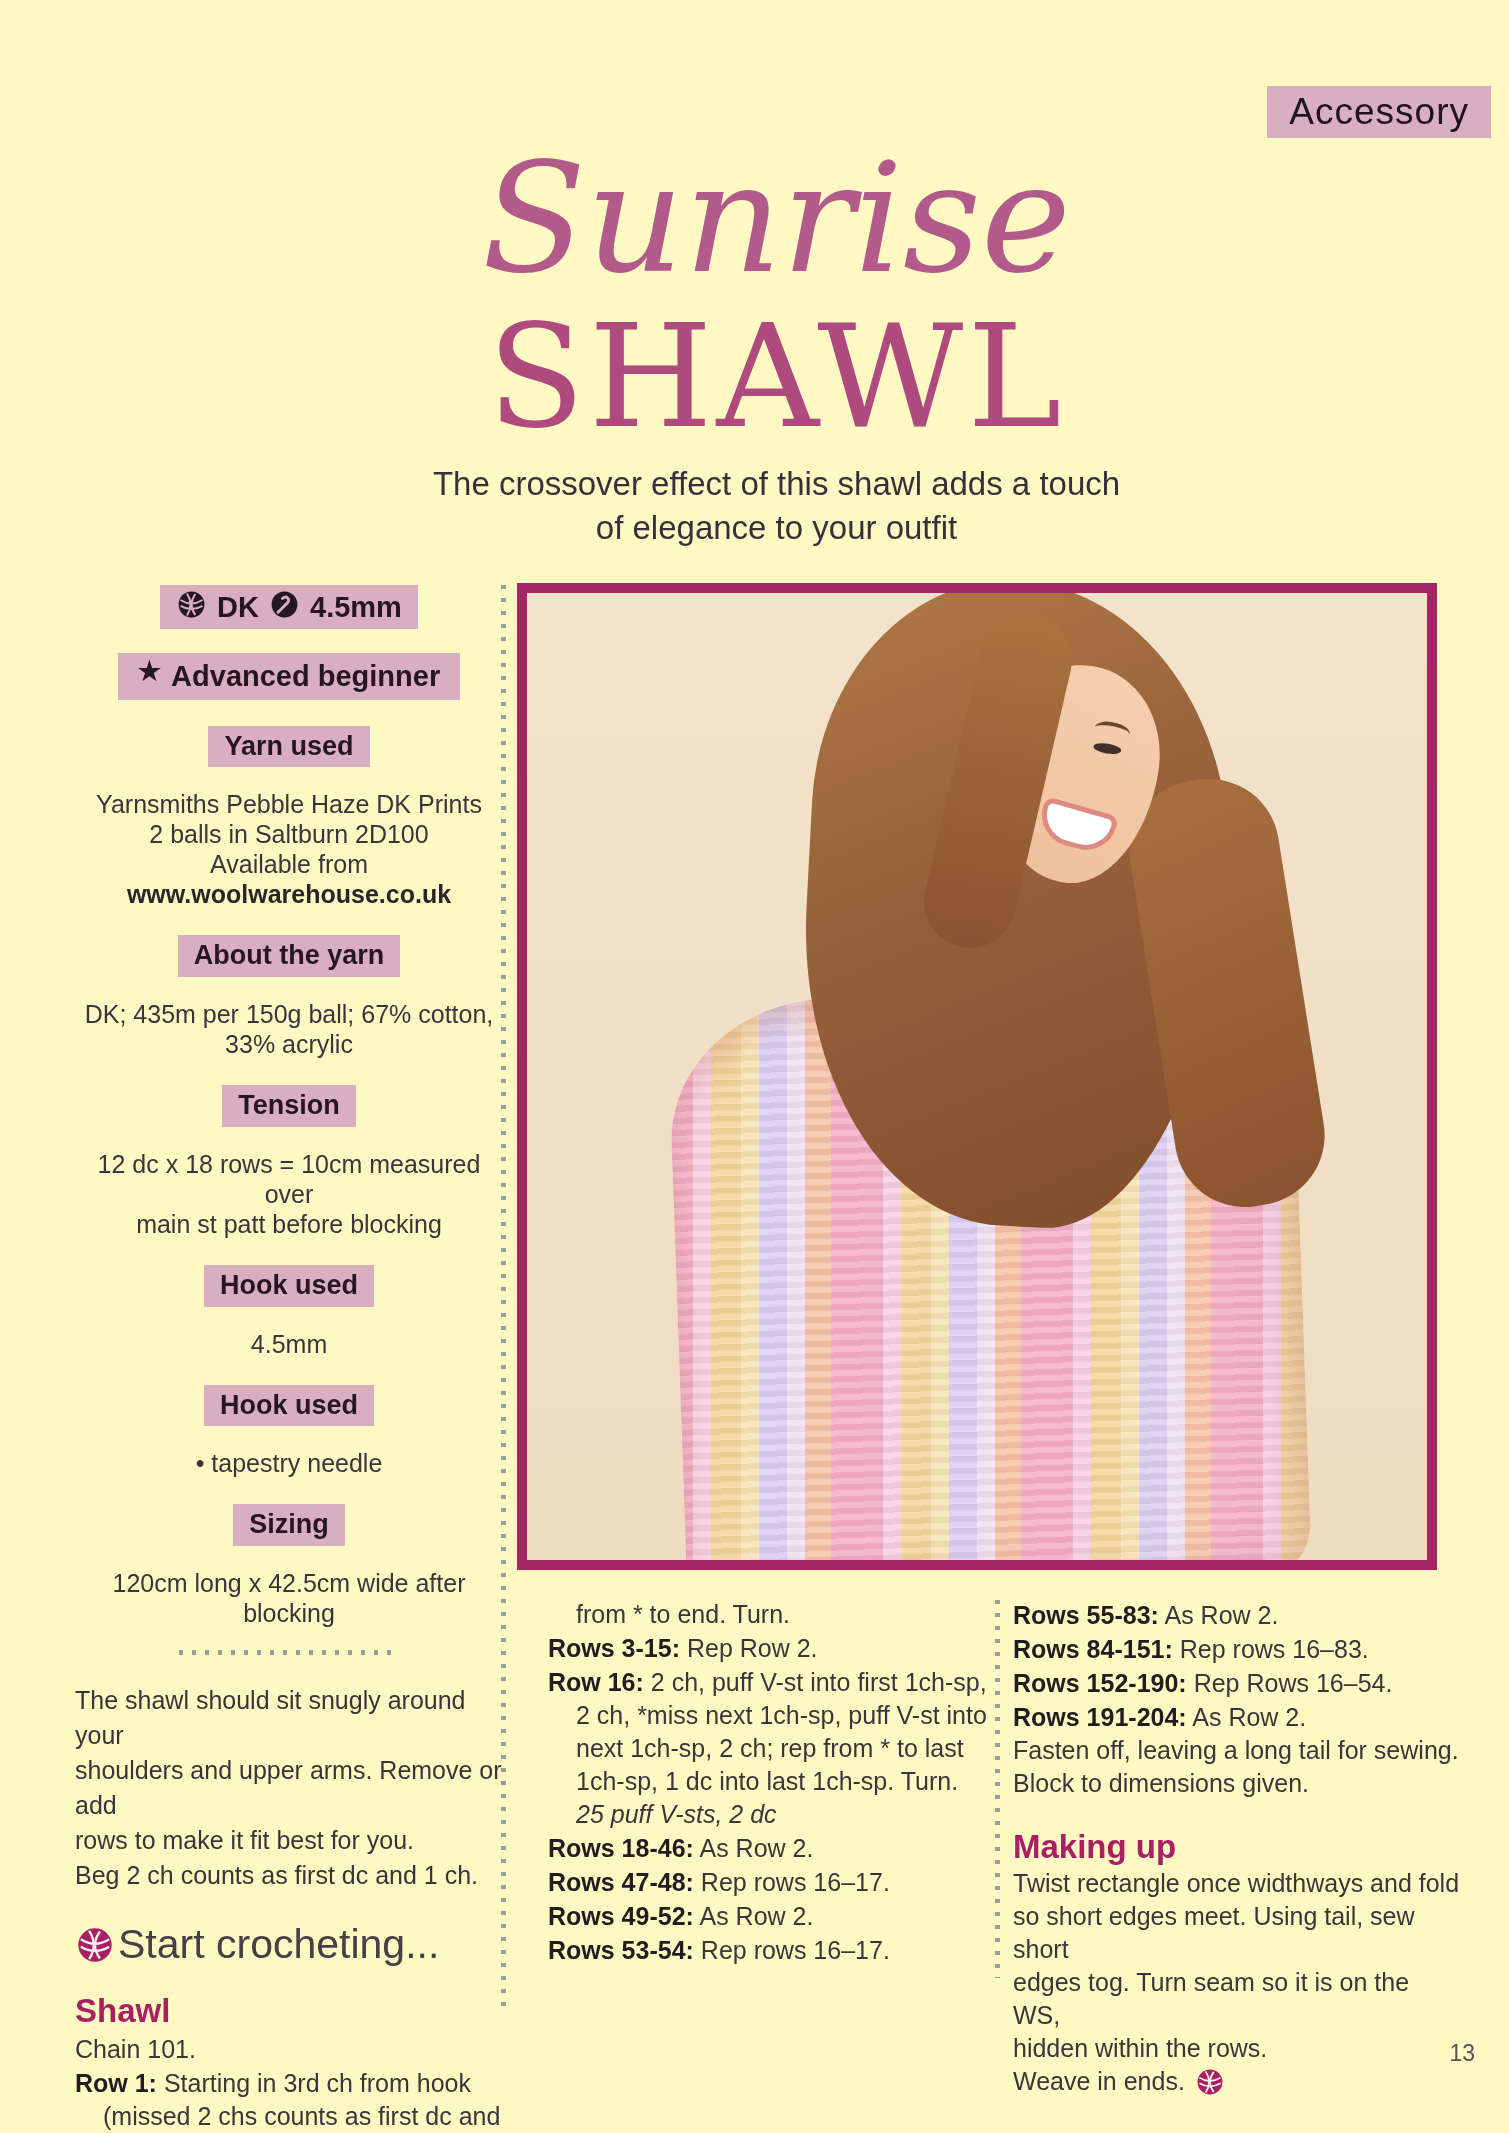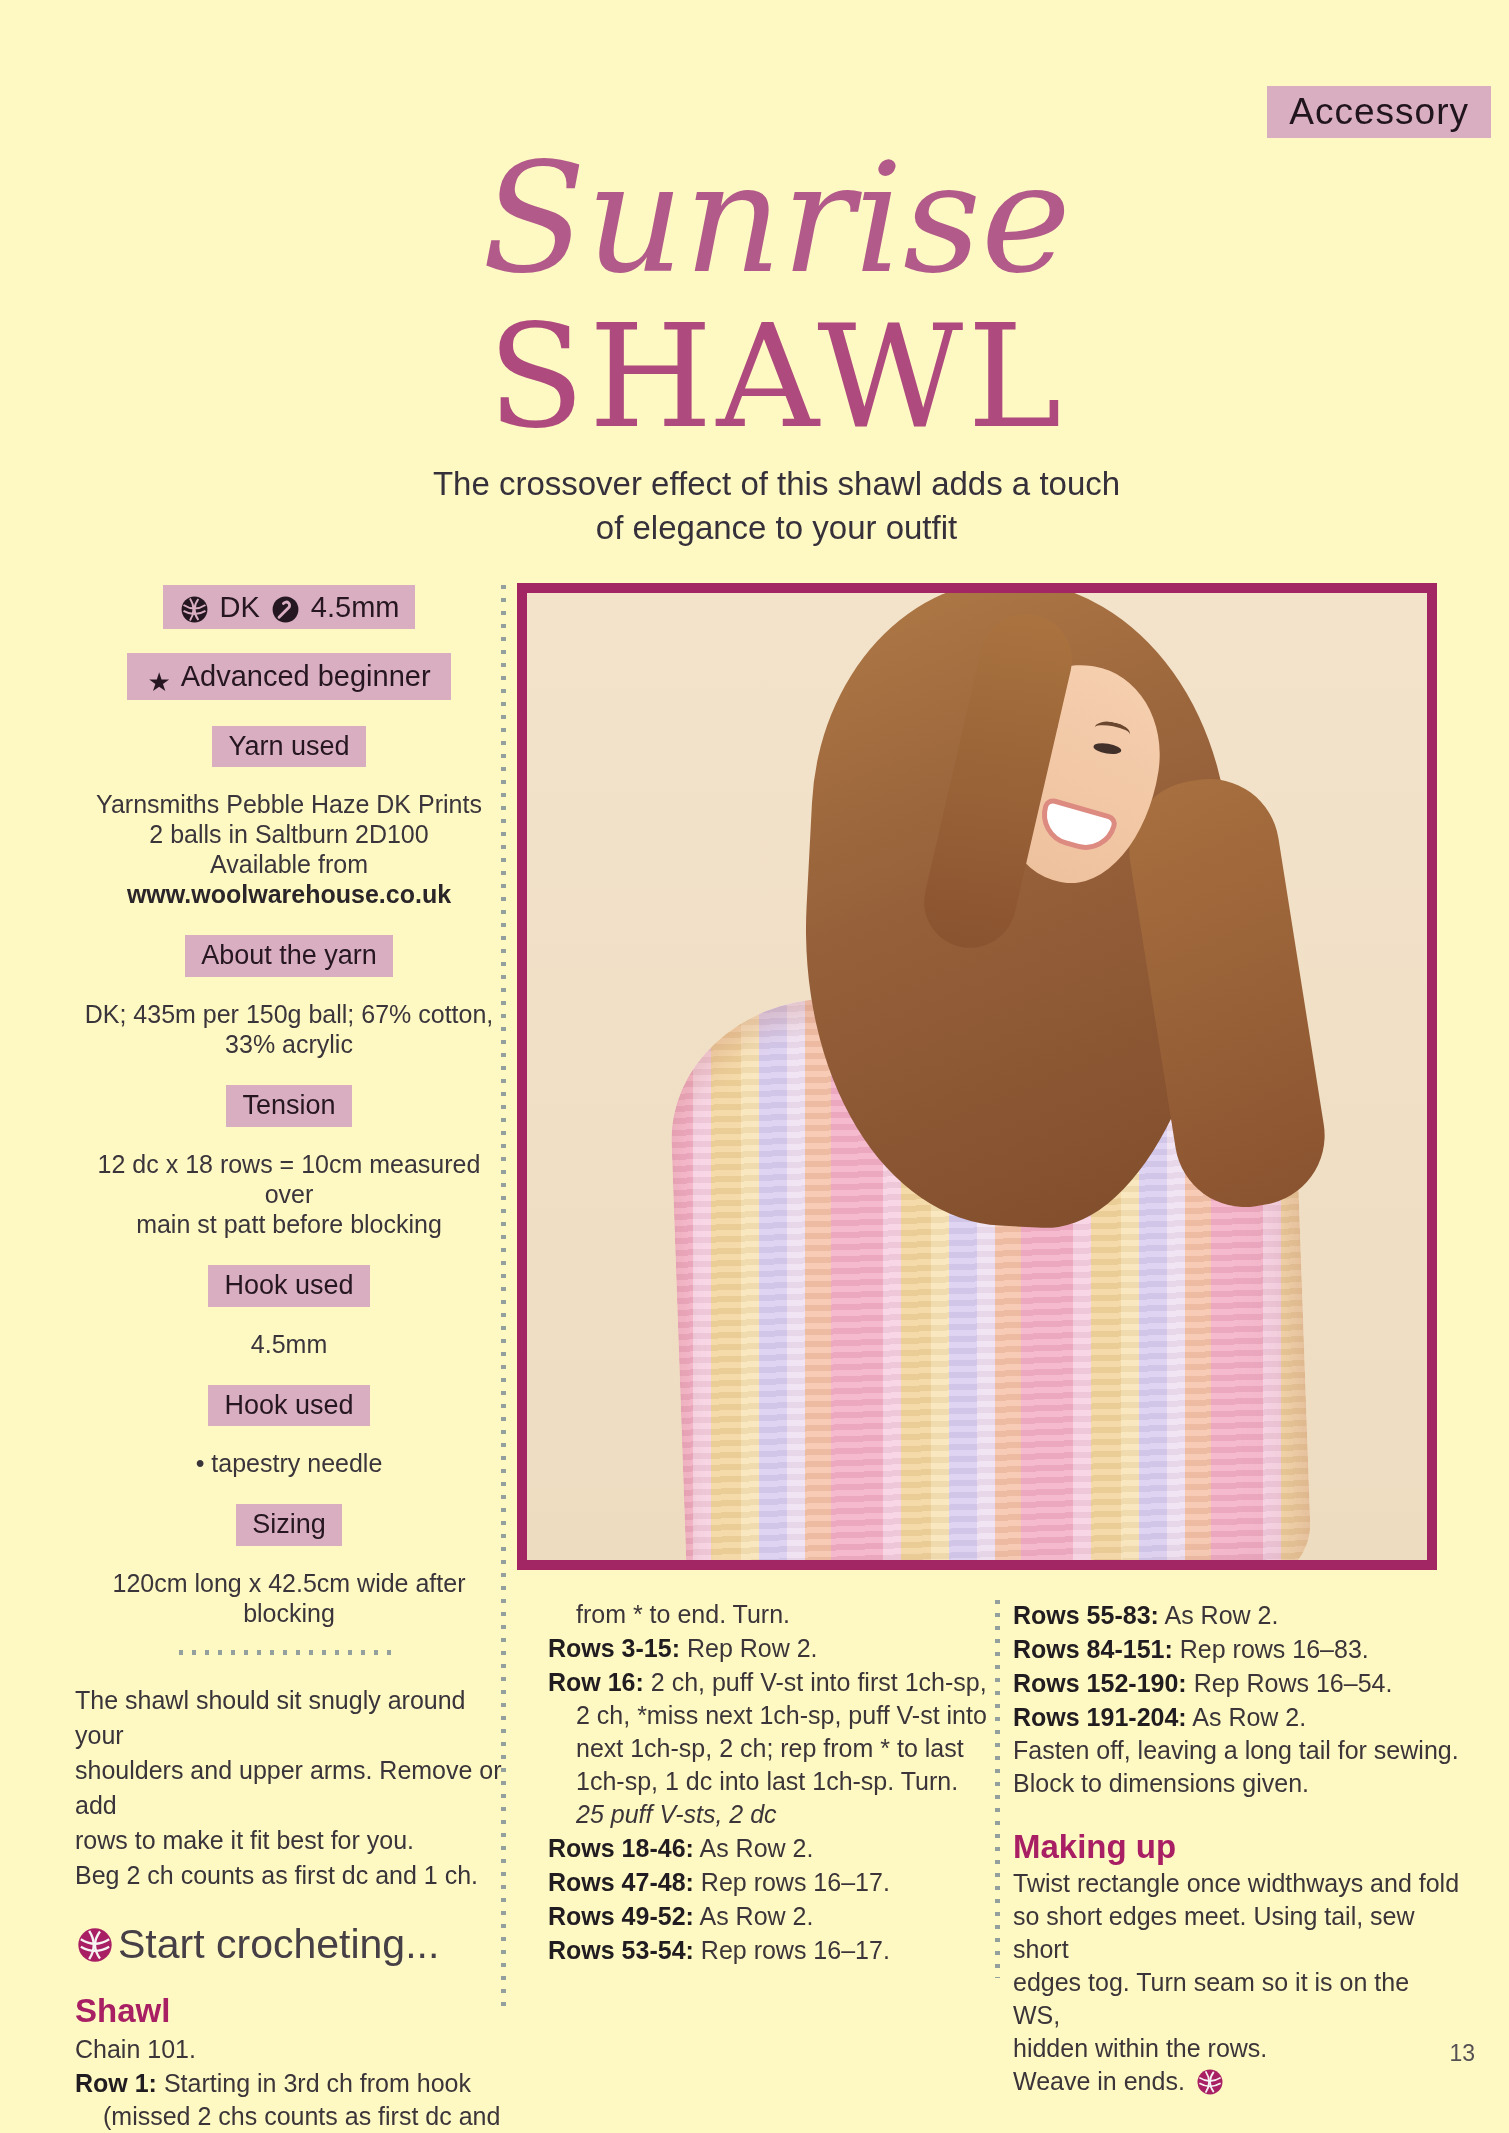--- a/index.html
+++ b/index.html
@@ -14,22 +14,22 @@
   .title-script{position:absolute;left:0;right:0;top:128px;text-align:center;
     font-family:"DejaVu Serif",serif;font-style:italic;font-size:152px;line-height:1.2;color:#b25a8a;}
   .title-main{position:absolute;left:0;right:0;top:302px;text-align:center;
     font-family:"DejaVu Serif",serif;font-size:142px;line-height:1.05;color:#ae4a7e;letter-spacing:4px;}
   .subtitle{position:absolute;left:0;right:0;top:462px;text-align:center;
     font-size:33px;line-height:44px;color:#35303a;}
 
   
   .sidebar{position:absolute;left:75px;top:585px;width:428px;display:flex;flex-direction:column;
     align-items:center;text-align:center;color:#3a343b;}
-  .badge{display:inline-flex;align-items:flex-end;gap:10px;background:#d9aec0;color:#261621;
-    font-weight:400;padding:4px 16px;font-size:27px;line-height:1.25;}
+  .badge{display:inline-flex;align-items:flex-start;gap:10px;background:#d9aec0;color:#261621;
+    font-weight:700;padding:4px 16px;font-size:27px;line-height:1.25;}
   .badge.spec{font-size:29px;}
   .badge.level{font-size:29px;margin-top:24px;padding:5px 20px;}
   .section{display:flex;flex-direction:column;align-items:center;margin-top:26px;}
   .sec-lines{margin-top:22px;font-size:25px;line-height:30px;color:#3a343b;}
   .bold-line{font-weight:700;color:#2a2528;}
   .star{font-size:26px;line-height:1;}
   .hdots{width:220px;height:5px;margin-top:22px;
     background-image:repeating-linear-gradient(to right,#93a09e 0 4px,transparent 4px 13px);}
   .intro{align-self:stretch;text-align:left;margin-top:28px;font-size:25px;line-height:35px;color:#39343a;}
   .start-heading{align-self:flex-start;margin-top:28px;display:flex;align-items:center;gap:3px;

